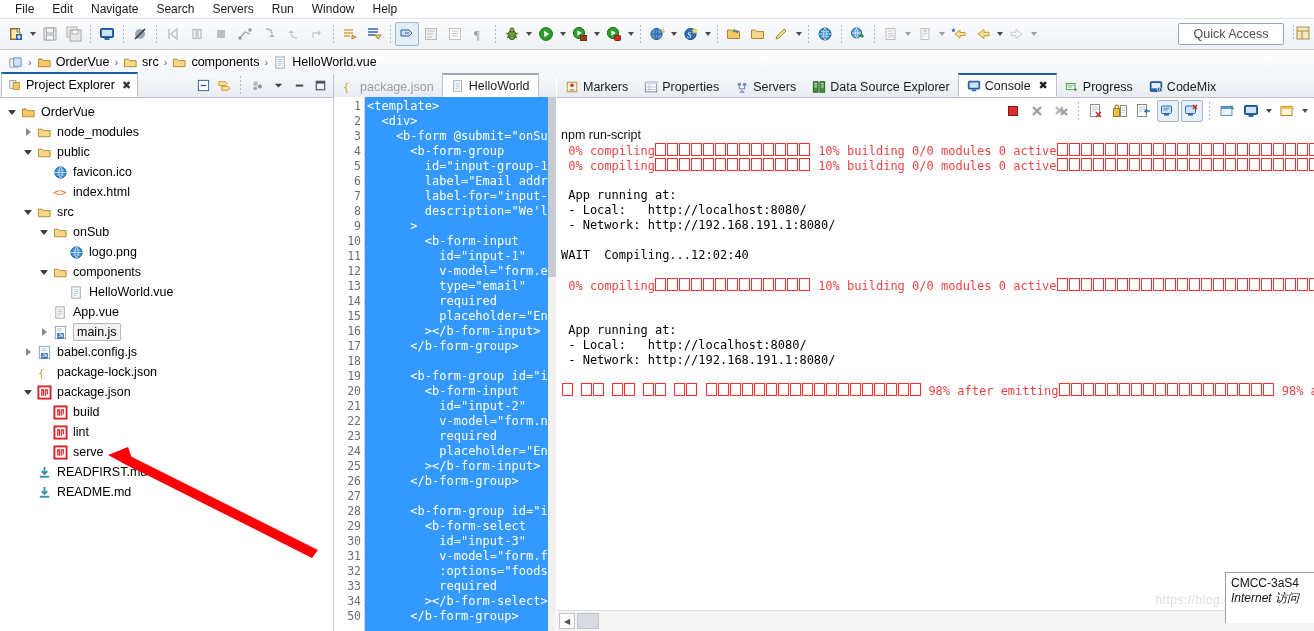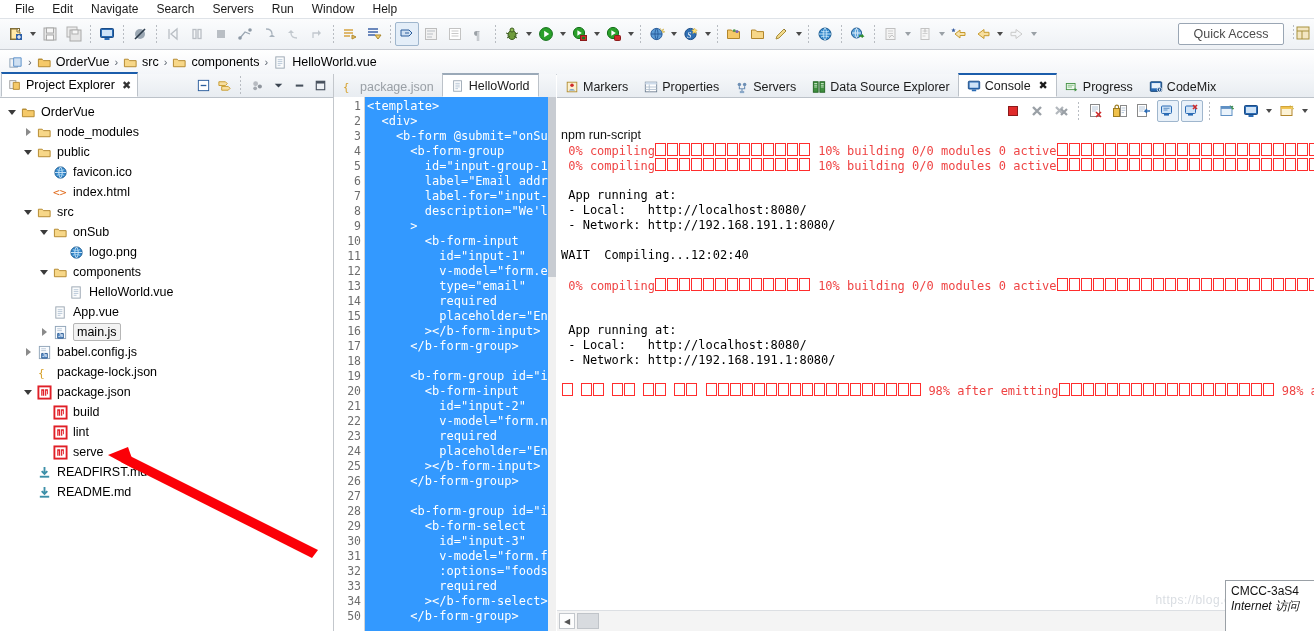--- a/index.html
+++ b/index.html
@@ -128,21 +128,21 @@
   .hs-thumb{width:20px;height:14px;background:#d8dbdf;border:1px solid #c0c4c9;}
 
   
   .wm{position:absolute;right:20px;bottom:24px;font-size:12px;color:#d9dde2;
       font-family:"Liberation Sans",sans-serif;letter-spacing:0.5px;}
 
   
   .arrow-svg{position:absolute;left:0;top:0;pointer-events:none;}
 
   
-  .nettip{position:absolute;right:0;bottom:0;width:89px;height:51px;background:#ffffff;
+  .nettip{position:absolute;right:0;bottom:8px;width:89px;height:51px;background:#ffffff;
       border:1px solid #9aa0a6;border-right:0;border-bottom:0;padding:3px 5px;box-sizing:border-box;}
   .nettip .t1{font-size:12px;color:#111;line-height:15px;}
   .nettip .t2{font-size:12px;color:#111;font-style:italic;line-height:15px;}
   svg{display:block;}
 </style>
 </head>
 <body>
 
 <div class="app">
 

